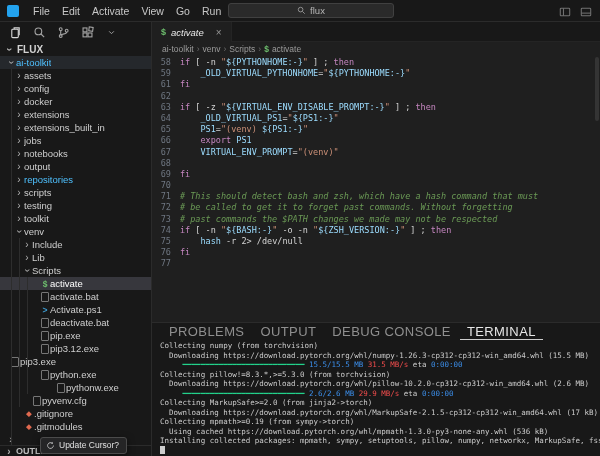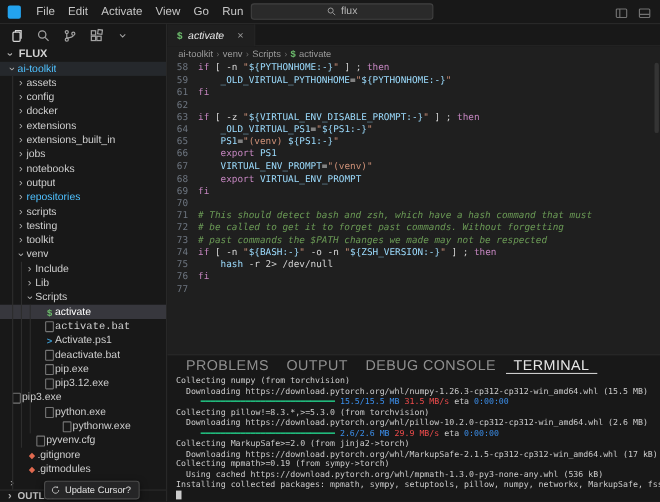--- a/index.html
+++ b/index.html
@@ -237,21 +237,21 @@
           </div>
           <div class="trow" style="padding-left: 22px;">
             <span class="chev open">›</span>
             <span class="tlabel">Scripts</span>
           </div>
           <div class="trow sel" style="padding-left: 30px;">
             <span class="spacer"></span>
             <span class="ficon sh">$</span>
             <span class="tlabel">activate</span>
           </div>
-          <div class="trow" style="padding-left: 30px; font-family: Liberation Mono, monospace;">
+          <div class="trow" style="padding-left: 30px;">
             <span class="spacer"></span>
             <span class="ficon doc"></span>
             <span class="tlabel">activate.bat</span>
           </div>
           <div class="trow" style="padding-left: 30px;">
             <span class="spacer"></span>
             <span class="ficon ps1">&gt;</span>
             <span class="tlabel">Activate.ps1</span>
           </div>
           <div class="trow" style="padding-left: 30px;">
@@ -368,21 +368,20 @@
           <div class="cline">
             <span class="gut">66</span>
             <span class="ctext"><span class="tk-p">    </span><span class="tk-k">export</span><span class="tk-p"> </span><span class="tk-v">PS1</span></span>
           </div>
           <div class="cline">
             <span class="gut">67</span>
             <span class="ctext"><span class="tk-p">    </span><span class="tk-v">VIRTUAL_ENV_PROMPT</span><span class="tk-p">=</span><span class="tk-s">"(venv)"</span></span>
           </div>
           <div class="cline">
             <span class="gut">68</span>
-            <span class="ctext"><span class="tk-p">    </span><span class="tk-k">export</span><span class="tk-p"> </span><span class="tk-v">VIRTUAL_ENV_PROMPT</span></span>
           </div>
           <div class="cline">
             <span class="gut">69</span>
             <span class="ctext"><span class="tk-k">fi</span></span>
           </div>
           <div class="cline">
             <span class="gut">70</span>
             <span class="ctext"></span>
           </div>
           <div class="cline">

